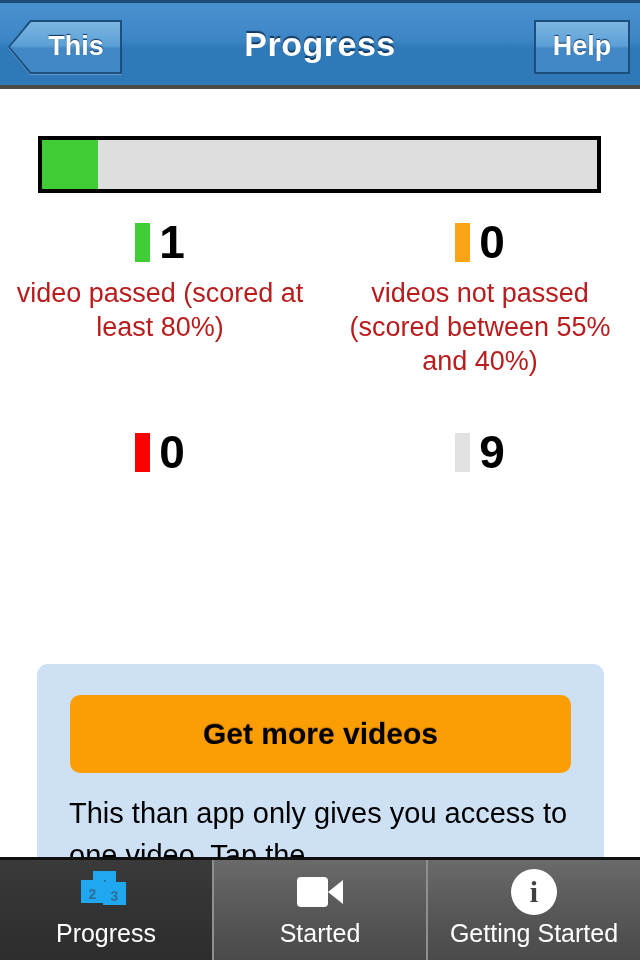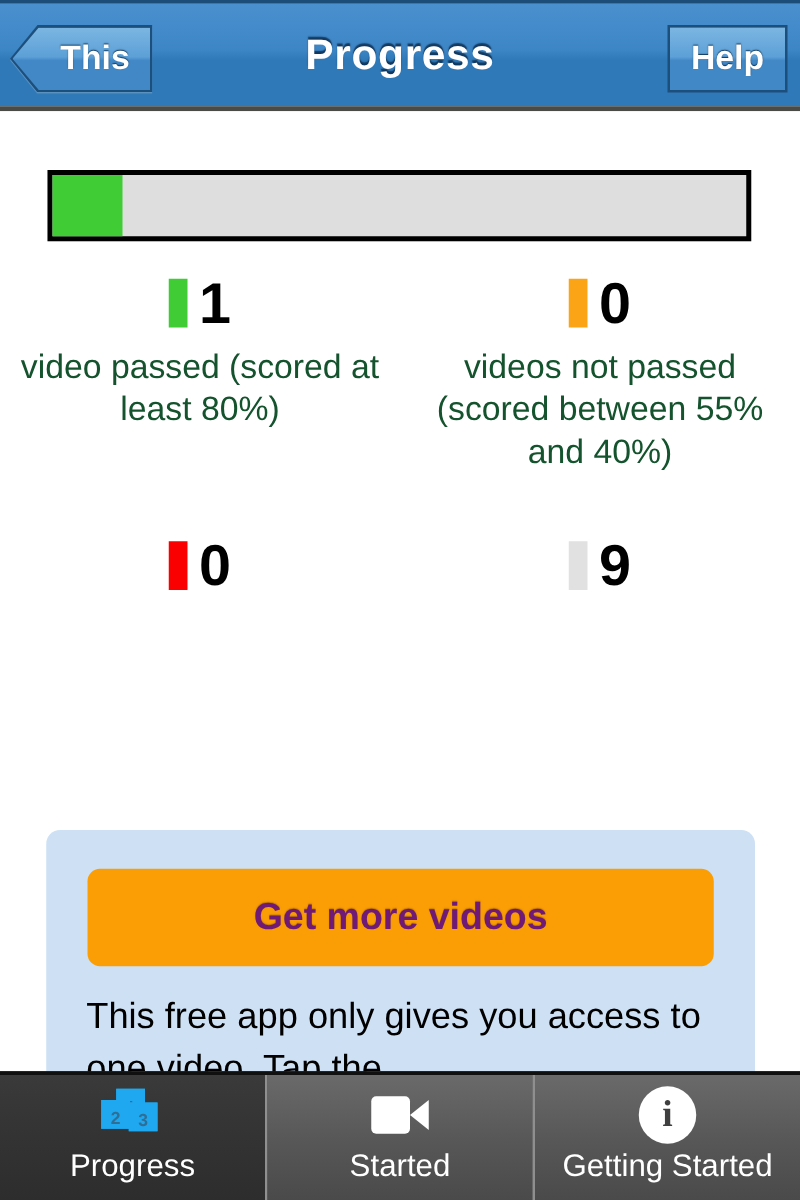--- a/index.html
+++ b/index.html
@@ -162,21 +162,21 @@
     display: inline-block;
   }
   .stat-number {
     font-size: 46px;
     font-weight: bold;
     color: #000000;
     line-height: 46px;
   }
   .stat-label {
     font-size: 27px;
-    color: #14532d;
+    color: #b91c1c;
     line-height: 34px;
     margin-top: 6px;
   }
   .stat-row-2 { margin-top: 46px; }
   .stat-row-2 .stat-cell-right .stat-label { }
 
   
   .promo {
     position: absolute;
     left: 37px;
@@ -189,21 +189,21 @@
     overflow: hidden;
   }
   .promo-button {
     position: absolute;
     left: 33px;
     top: 31px;
     width: 501px;
     height: 78px;
     background: #fb9e06;
     border-radius: 10px;
-    color: #701a75;
+    color: #000000;
     font-size: 30px;
     font-weight: bold;
     text-align: center;
     line-height: 78px;
     text-shadow: 0 -1px 1px rgba(150,90,0,0.55);
   }
   .promo-text {
     position: absolute;
     left: 32px;
     top: 128px;
@@ -364,21 +364,21 @@
           <div class="stat-head">
             <span class="stat-swatch" style="background: rgb(225, 225, 225);"></span>
             <span class="stat-number">9</span>
           </div>
         </div>
       </div>
     </div>
 
     <div class="promo" style="background: rgb(205, 224, 244);">
       <div class="promo-button" style="background: rgb(251, 158, 6);">Get more videos</div>
-      <div class="promo-text">This free app only gives you access to one video.  Tap the</div>
+      <div class="promo-text">This than app only gives you access to one video.  Tap the</div>
     </div>
 
   </div>
 
   <div class="tabbar">
 
     <div class="tab active">
       <div class="tab-icon">
         <div class="icon-cards">
           <div class="card c1">

